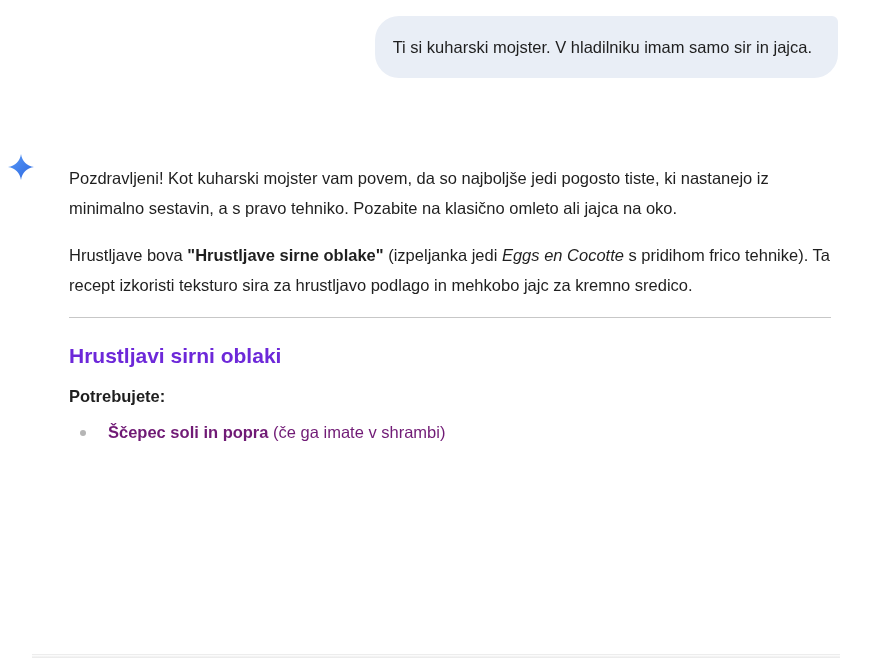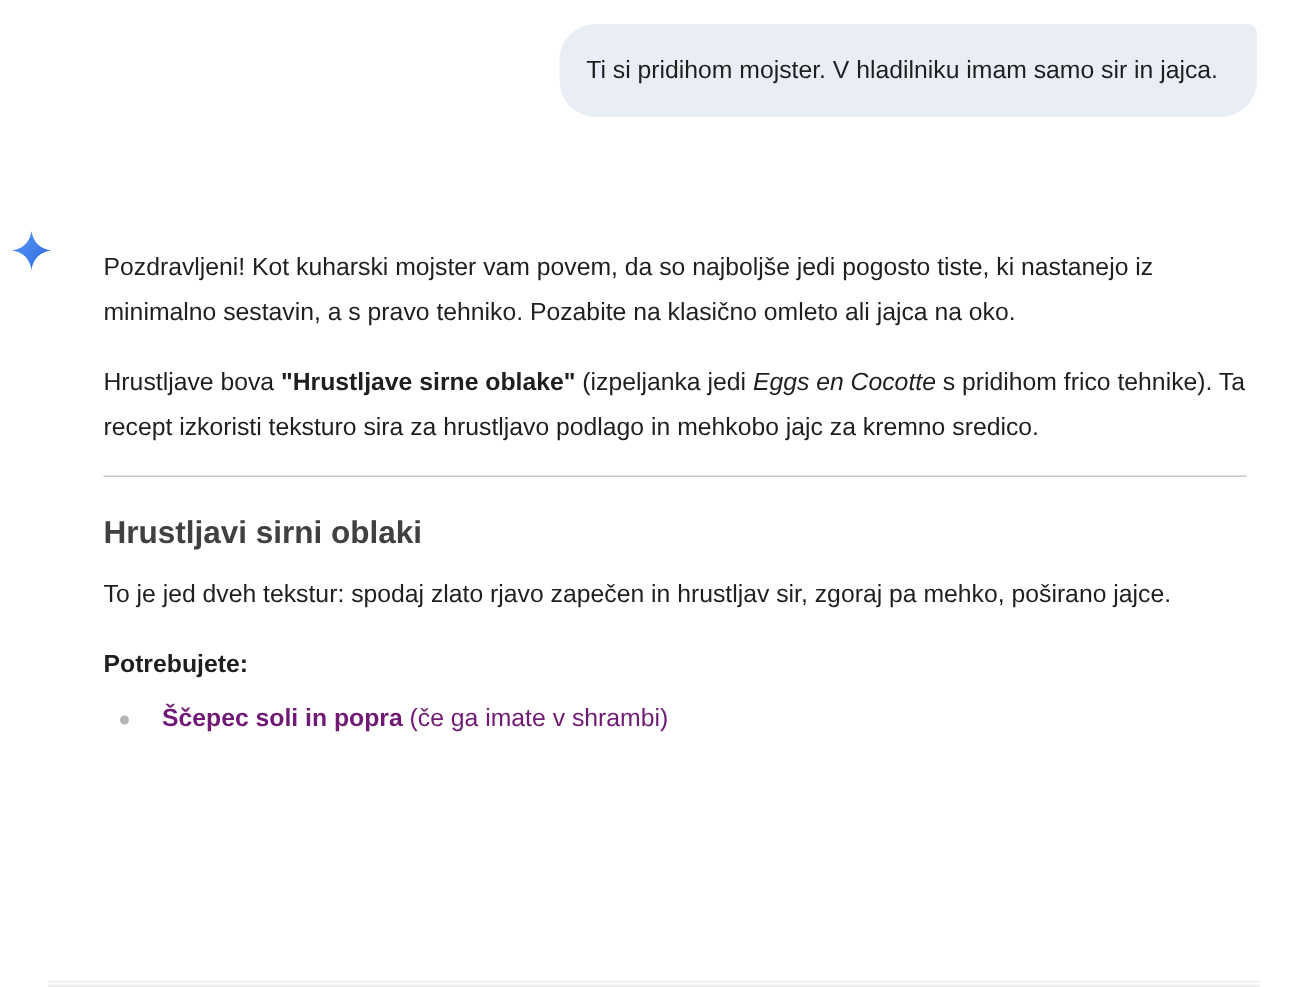--- a/index.html
+++ b/index.html
@@ -54,21 +54,21 @@
       height: 1px;
       background: #c7c7c7;
       margin: 4px 0 23px 0;
       border: none;
     }
     .section-title {
       font-size: 21px;
       font-weight: bold;
       line-height: 30px;
       margin: 0 0 10px 0;
-      color: #404040;
+      color: #6d28d9;
     }
     .section-desc {
       margin: 0 0 36px 0;
     }
     .needs-label {
       font-weight: bold;
       margin: 0 0 6px 0;
     }
     .ingredients {
       list-style: none;
@@ -104,21 +104,21 @@
       height: 3px;
       background: linear-gradient(#ffffff, #e8e8e8);
       border-top: 1px solid #ededed;
     }
   </style>
 </head>
 <body>
 
 <div class="user-row">
   <div class="user-bubble">
-    <div>Ti si pridihom mojster. V hladilniku imam samo sir in jajca.</div>
+    <div>Ti si kuharski mojster. V hladilniku imam samo sir in jajca.</div>
   </div>
 </div>
 
 <div class="model-icon">
   <svg width="28" height="28" viewBox="0 0 28 28">
     <defs>
       <linearGradient id="sg" x1="0" y1="0" x2="1" y2="1">
         <stop offset="0" stop-color="#5b9bf8"></stop>
         <stop offset="1" stop-color="#2a66e0"></stop>
       </linearGradient>
@@ -128,21 +128,20 @@
 </div>
 
 <div class="response">
   <p>Pozdravljeni! Kot kuharski mojster vam povem, da so najboljše jedi pogosto tiste, ki nastanejo iz minimalno sestavin, a s pravo tehniko. Pozabite na klasično omleto ali jajca na oko.</p>
 
   <p><span>Hrustljave bova </span><b>"Hrustljave sirne oblake"</b><span> (izpeljanka jedi </span><i>Eggs en Cocotte</i><span> s pridihom frico tehnike). Ta recept izkoristi teksturo sira za hrustljavo podlago in mehkobo jajc za kremno sredico.</span></p>
 
   <hr class="divider">
 
   <div class="section-title">Hrustljavi sirni oblaki</div>
-  <p class="section-desc">To je jed dveh tekstur: spodaj zlato rjavo zapečen in hrustljav sir, zgoraj pa mehko, poširano jajce.</p>
 
   <div class="needs-label">Potrebujete:</div>
 
   <ul class="ingredients">
     <li class="faded">
       <span class="bullet"></span>
       <b>Ščepec soli in popra</b><span> (če ga imate v shrambi)</span>
     </li>
   </ul>
 </div>

